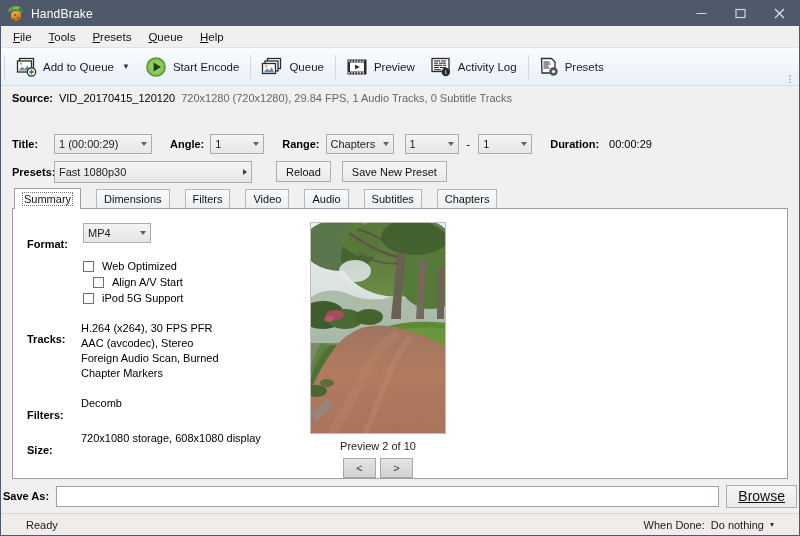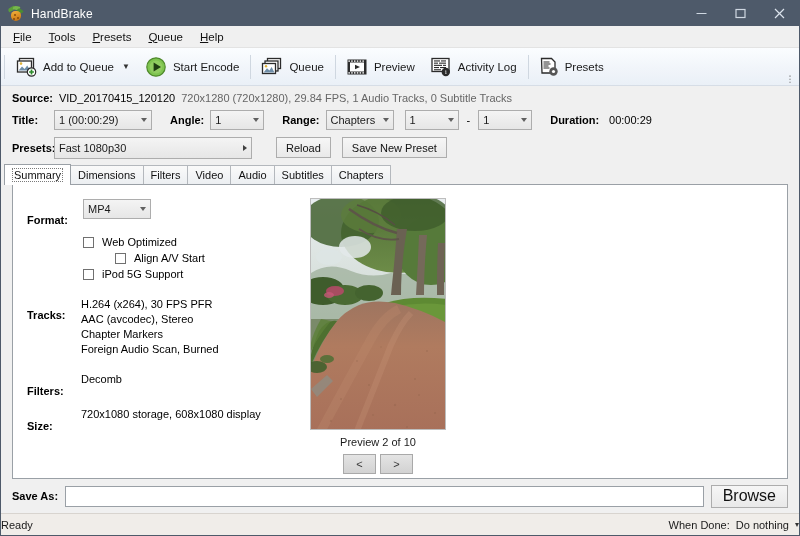--- a/index.html
+++ b/index.html
@@ -89,21 +89,21 @@
     height:18px; min-height:18px; display:flex; align-items:center;
     padding-left:11px; gap:6px; margin-top:3px;
   }
   .lbl-b { font-weight:bold; font-size:11px; }
   .src-name { font-size:11px; }
   .src-meta { font-size:11px; color:#666; }
 
   
   .row {
     display:flex; align-items:center; padding-left:11px; gap:6px;
-    height:25px; min-height:25px;
+    height:25px; min-height:25px;margin-top:24px;
   }
   .row-label { font-weight:bold; font-size:11px; }
 
   select, .fake-select {
     font-family:"Liberation Sans", sans-serif; font-size:11px;
     height:20px;
     background:linear-gradient(180deg,#f4f4f4,#e6e6e6);
     border:1px solid #adadad;
     color:#1a1a1a;
     padding:0 14px 0 4px;
@@ -126,22 +126,22 @@
     height:21px; padding:0 9px;
     background:linear-gradient(180deg,#f6f6f6,#e9e9e9);
     border:1px solid #adadad; color:#111;
     display:flex; align-items:center; justify-content:center;
   }
 
   .duration-val { font-size:11px; }
 
   
   .tabstrip {
-    display:flex; align-items:flex-end; padding-left:3px;
-    height:19px; min-height:19px; margin-top:5px; position:relative; z-index:2;
+    display:flex; align-items:flex-end; padding-left:13px;
+    height:19px; min-height:19px; margin-top:5px; position:relative; z-index:2;gap:16px;
   }
   .tab {
     font-size:11px; padding:2px 7px 3px 7px; height:19px;
     background:linear-gradient(180deg,#fafafa,#eceff2);
     border:1px solid #b4b8bd; border-bottom:none;
     margin-right:-1px; color:#111;
     display:flex; align-items:center;
   }
   .tab.active {
     background:#ffffff; height:21px; margin-bottom:-1px;
@@ -184,35 +184,35 @@
   .nav-btn {
     width:33px;height:20px;
     background:linear-gradient(180deg,#e4e4e4,#d2d2d2);
     border:1px solid #a9a9a9; font-size:11px; color:#3a3a3a;
     display:flex;align-items:center;justify-content:center;
   }
 
   
   .saveas-row {
     display:flex; align-items:center; gap:7px;
-    padding:0 11px; height:34px; min-height:34px;
+    padding:0 2px; height:34px; min-height:34px;
   }
   .saveas-input {
     flex:1; height:21px; background:#fff; border:1px solid #9aa0a6;
     font-family:"Liberation Sans", sans-serif; font-size:11px; padding:0 4px;
     color:#111;
   }
-  .browse-btn { height:23px; padding:0 11px; font-size:16px; }
+  .browse-btn { height:23px; padding:0 11px; font-size:14px;text-decoration:underline; }
 
   
   .statusbar {
     height:22px; min-height:22px;
     background:#f0ede9;
     border-top:1px solid #d8d4cf;
-    display:flex; align-items:center; padding:0 0;
+    display:flex; align-items:center; padding:0 25px;
     font-size:11px; color:#1a1a1a;gap:48px;
   }
   .status-right { margin-left:auto; display:flex; align-items:center; gap:6px; }
   .wd-label { font-weight:normal; }
   .wd-value { font-size:11px; }
   .wd-caret { font-size:8px; color:#333; }
 </style>
 </head>
 <body>
 
@@ -448,38 +448,38 @@
           <span class="arw"></span>
         </div>
       </div>
 
       <div style="height:5px"></div>
 
       <div class="chk-line" style="margin-left:56px">
         <span class="chkbox"></span>
         <span class="chk-label">Web Optimized</span>
       </div>
-      <div class="chk-line" style="margin-left:88px">
+      <div class="chk-line" style="margin-left:66px">
         <span class="chkbox"></span>
         <span class="chk-label">Align A/V Start</span>
       </div>
       <div class="chk-line" style="margin-left:56px">
         <span class="chkbox"></span>
         <span class="chk-label">iPod 5G Support</span>
       </div>
 
       <div style="height:12px"></div>
 
       <div class="sum-row">
         <div class="sum-key">Tracks:</div>
         <div class="tracks-list" style="padding-top:3px">
           <div>H.264 (x264), 30 FPS PFR</div>
           <div>AAC (avcodec), Stereo</div>
+          <div>Foreign Audio Scan, Burned</div>
           <div>Chapter Markers</div>
-          <div>Foreign Audio Scan, Burned</div>
         </div>
       </div>
 
       <div style="height:10px"></div>
 
       <div class="sum-row">
         <div class="sum-key">Filters:</div>
         <div class="sum-val">Decomb</div>
       </div>
 

